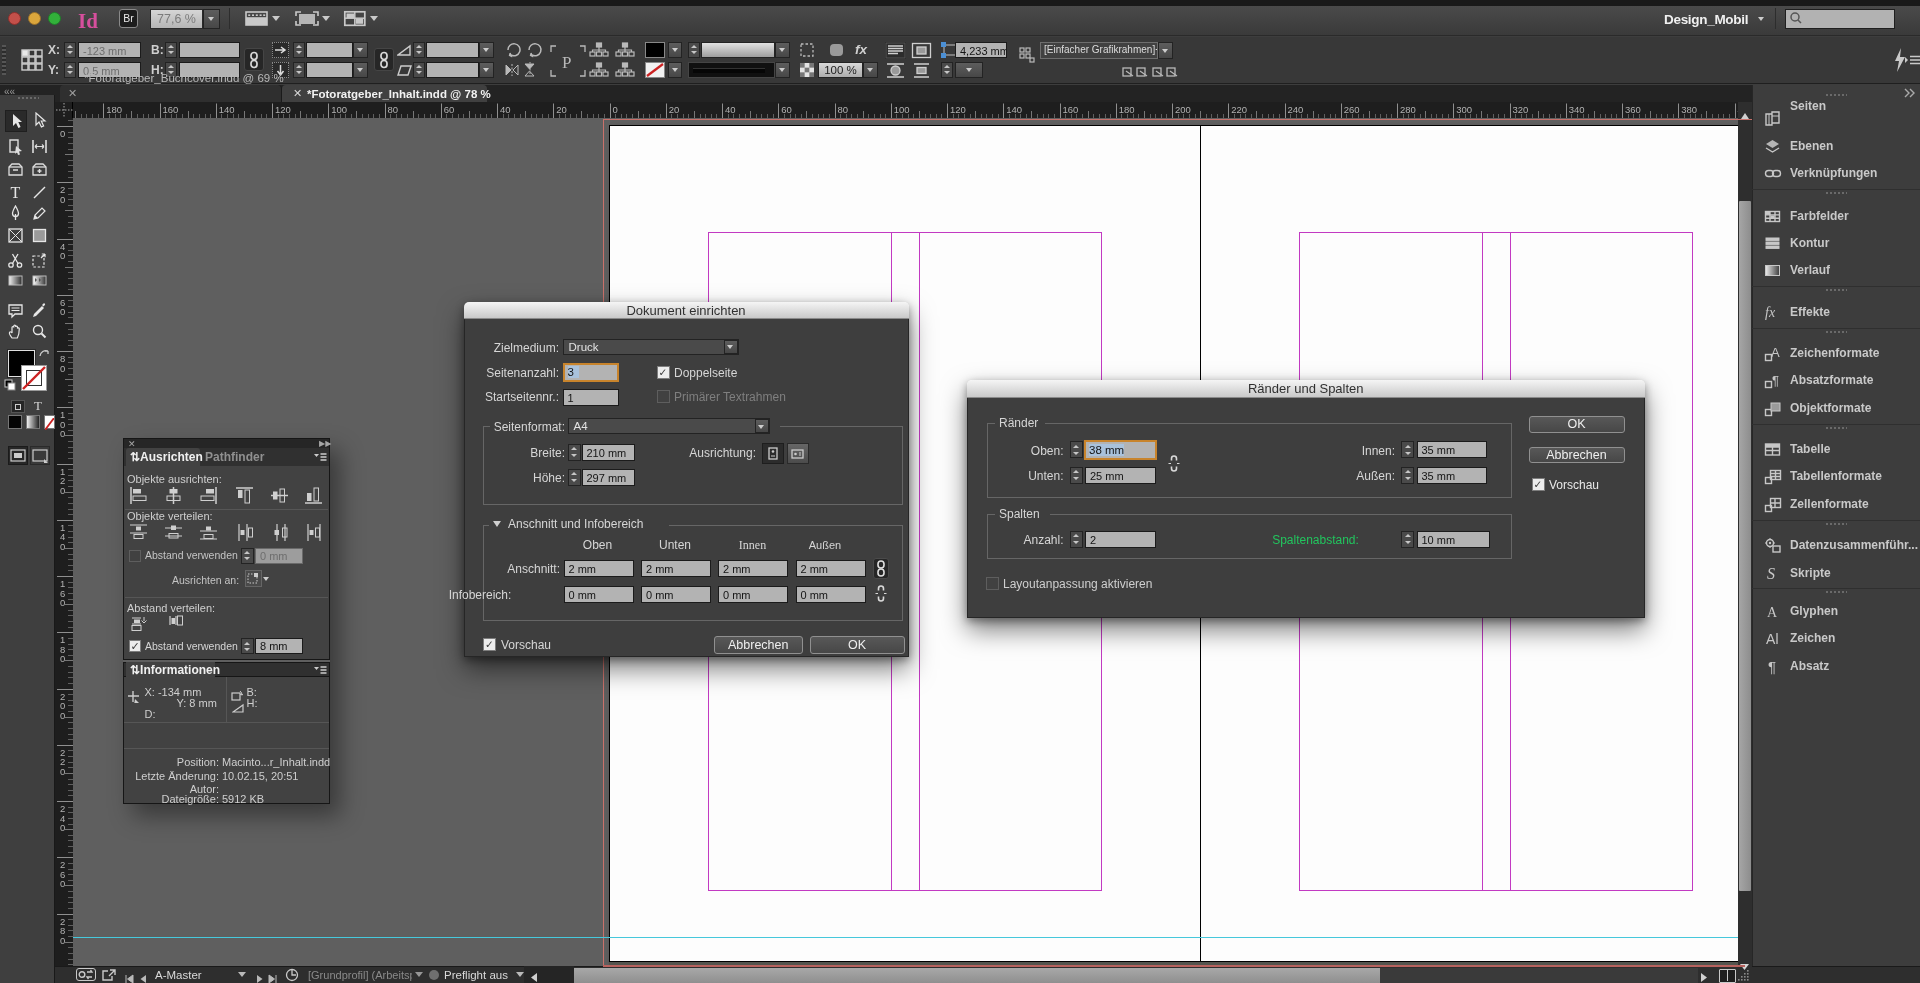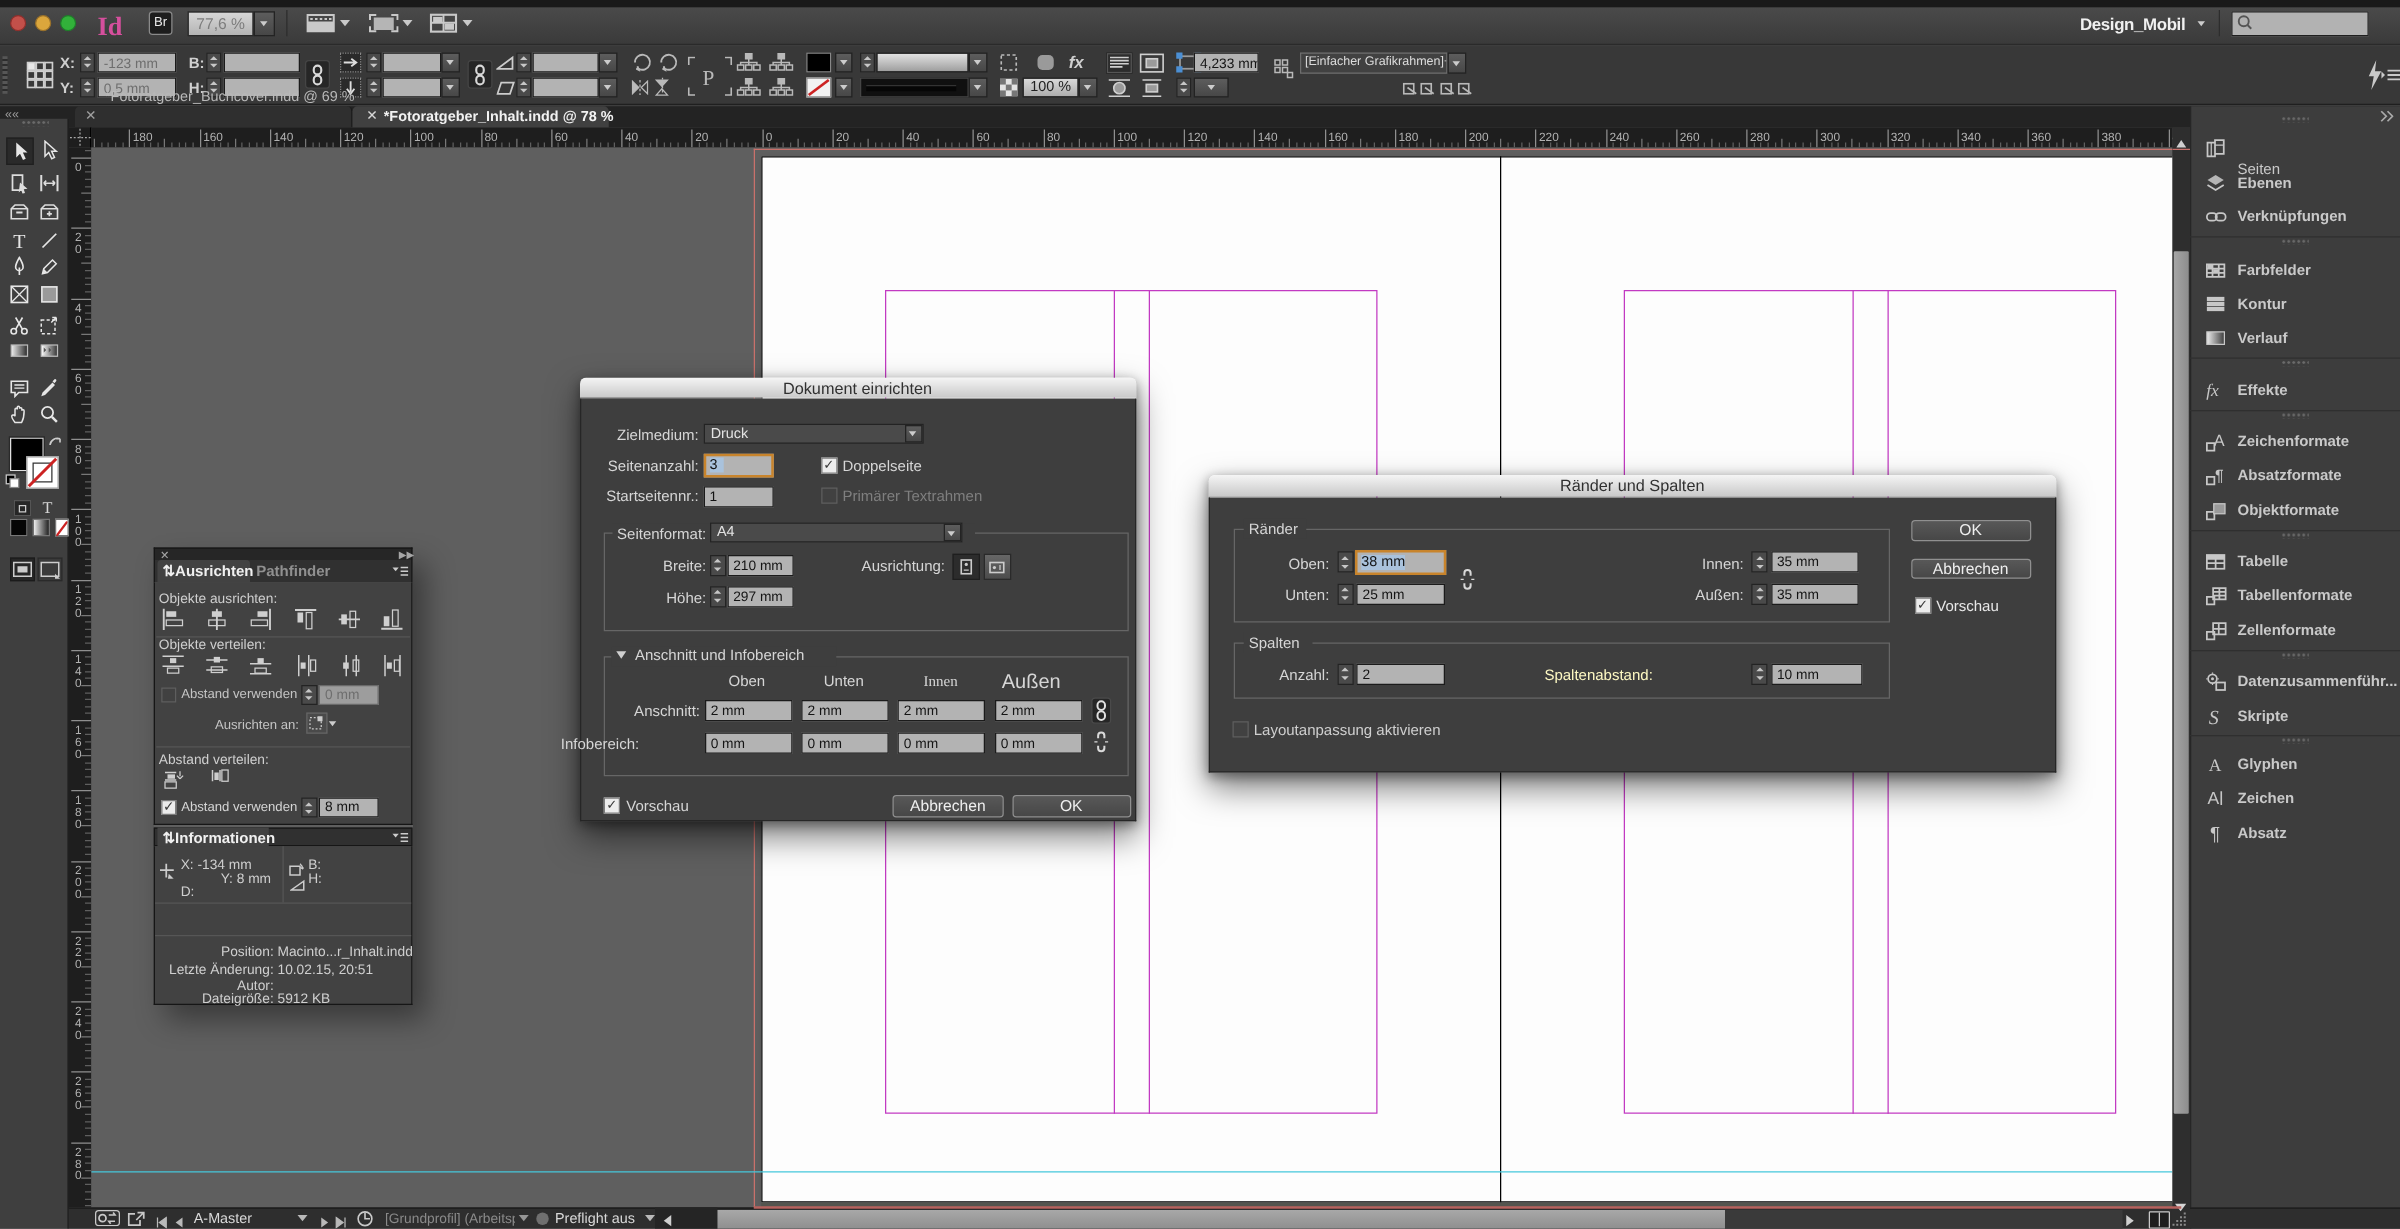--- a/index.html
+++ b/index.html
@@ -567,21 +567,21 @@
 <div style="left:1738px;top:118.8px;width:14px;height:1.4px;background:#c9716b;z-index:4;"></div>
 <div style="left:1752px;top:85px;width:168px;height:898px;background:#3d3d3d;border-left:1px solid #262626;"></div>
 <div class="tick-dots" style="left:1825px;top:93px;width:22px;height:5px;"></div>
 <svg width="12" height="10" style="position:absolute;left:1903px;top:88px">
     <path d="M2 1l4 4-4 4M7 1l4 4-4 4" fill="none" stroke="#aaa" stroke-width="1.4"></path>
   </svg>
 <div style="left:1764px;top:110.0px;width:18px;height:17px;"><svg width="17" height="17">
       <path d="M2 4h6v11H2zM8 2h7v11H8z" fill="none" stroke="#c7c7c7" stroke-width="1.4"></path>
       <path d="M5 4v11M8 6h7" stroke="#c7c7c7" stroke-width="1"></path>
     </svg></div>
-<div style="left:1790px;top:129px;width:125px;height:13px;color:#c9c9c9;font-size:12px;font-weight:normal;line-height:13px;white-space:nowrap;">Seiten</div>
+<div style="left:1790px;top:100px;width:125px;height:13px;color:#c9c9c9;font-size:12px;font-weight:bold;line-height:13px;white-space:nowrap;">Seiten</div>
 <div style="left:1764px;top:137.5px;width:18px;height:17px;"><svg width="17" height="17">
       <path d="M8.5 2L15 6l-6.5 4L2 6z" fill="#b5b5b5"></path>
       <path d="M2 10l6.5 4L15 10" fill="none" stroke="#c7c7c7" stroke-width="1.4"></path>
     </svg></div>
 <div style="left:1790px;top:139.5px;width:125px;height:13px;color:#c9c9c9;font-size:12px;font-weight:bold;line-height:13px;white-space:nowrap;">Ebenen</div>
 <div style="left:1764px;top:164.8px;width:18px;height:17px;"><svg width="18" height="17">
       <g fill="none" stroke="#c7c7c7" stroke-width="1.4">
         <rect x="1.5" y="5.5" width="8" height="6" rx="3"></rect>
         <rect x="8.5" y="5.5" width="8" height="6" rx="3"></rect>
       </g>
@@ -949,21 +949,21 @@
       <circle cx="7.5" cy="10" r="1.3" fill="#ccc"></circle>
       <path d="M12 8v4" stroke="#ccc"></path>
     </svg></div>
 <div class="grp" style="left:482.5px;top:524.5px;width:420.5px;height:96px;"></div>
 <div style="left:489px;top:516.5px;width:180px;height:16px;background:#3e3e3e;"></div>
 <div style="left:493px;top:521px;width:0;height:0;border:4.5px solid transparent;border-top:6px solid #cfcfcf;"></div>
 <div style="left:508px;top:517.5px;width:160px;height:13px;color:#d6d6d6;font-size:12px;line-height:13px;">Anschnitt und Infobereich</div>
 <div style="left:557.5px;top:539px;width:80px;height:13px;color:#d6d6d6;font-size:12px;line-height:13px;text-align:center;">Oben</div>
 <div style="left:635px;top:539px;width:80px;height:13px;color:#d6d6d6;font-size:12px;line-height:13px;text-align:center;">Unten</div>
 <div style="left:712.5px;top:539px;width:80px;height:13px;color:#d6d6d6;font-size:12px;line-height:13px;text-align:center;font-family:Liberation Serif, serif;">Innen</div>
-<div style="left:785px;top:539px;width:80px;height:13px;color:#d6d6d6;font-size:16px;line-height:13px;text-align:center;">Außen</div>
+<div style="left:785px;top:539px;width:80px;height:13px;color:#d6d6d6;font-size:11px;line-height:13px;text-align:center;">Außen</div>
 <div style="left:400px;top:562.5px;width:160px;height:13px;color:#d6d6d6;font-size:12px;line-height:13px;text-align:right;white-space:nowrap;">Anschnitt:</div>
 <div class="fld" style="left:563.5px;top:559.5px;width:70px;height:17px;">2 mm</div>
 <div class="fld" style="left:641px;top:559.5px;width:70px;height:17px;">2 mm</div>
 <div class="fld" style="left:718px;top:559.5px;width:70px;height:17px;">2 mm</div>
 <div class="fld" style="left:795.5px;top:559.5px;width:70px;height:17px;">2 mm</div>
 <div style="left:872.5px;top:558px;width:16px;height:20.5px;background:#262626;border:1px solid #4a4a4a;border-radius:3px;padding:1px 0 0 1px;"><svg width="12" height="17">
       <g fill="none" stroke="#e0e0e0" stroke-width="1.6">
         <rect x="3" y="1" width="6" height="7" rx="3"></rect>
         <rect x="3" y="9" width="6" height="7" rx="3"></rect>
       </g>
@@ -1027,21 +1027,21 @@
 <div class="fld" style="left:1416.5px;top:466.5px;width:70.5px;height:17px;">35 mm</div>
 <div class="grp" style="left:987px;top:514px;width:524.5px;height:45px;"></div>
 <div style="left:995px;top:506px;width:55px;height:16px;background:#3e3e3e;"></div>
 <div style="left:999px;top:508px;width:50px;height:13px;color:#d6d6d6;font-size:12px;line-height:13px;">Spalten</div>
 <div style="left:903.5px;top:533.5px;width:160px;height:13px;color:#d6d6d6;font-size:12px;line-height:13px;text-align:right;white-space:nowrap;">Anzahl:</div>
 <div class="spin" style="left:1069.5px;top:530.5px;width:13px;height:17px;">
     <i></i>
     <i></i>
   </div>
 <div class="fld" style="left:1085px;top:530.5px;width:70.5px;height:17px;">2</div>
-<div style="left:1235.5px;top:533.5px;width:160px;height:13px;color:#fef9c3;font-size:12px;line-height:13px;text-align:left;white-space:nowrap;">Spaltenabstand:</div>
+<div style="left:1235.5px;top:533.5px;width:160px;height:13px;color:#22c55e;font-size:12px;line-height:13px;text-align:center;white-space:nowrap;">Spaltenabstand:</div>
 <div class="spin" style="left:1401px;top:530.5px;width:13px;height:17px;">
     <i></i>
     <i></i>
   </div>
 <div class="fld" style="left:1416.5px;top:530.5px;width:73px;height:17px;">10 mm</div>
 <div class="chkd" style="left:985.5px;top:577px;width:13px;height:13px;"></div>
 <div style="left:1003px;top:578px;width:180px;height:13px;color:#cfcfcf;font-size:12px;line-height:13px;">Layoutanpassung aktivieren</div>
 <div class="btn" style="left:1528.5px;top:416px;width:96px;height:17px;line-height:15.5px;">OK</div>
 <div class="btn" style="left:1528.5px;top:446.5px;width:96px;height:16.5px;line-height:15px;">Abbrechen</div>
 <div class="chk" style="left:1531.5px;top:478px;width:13px;height:13px;">✓</div>

